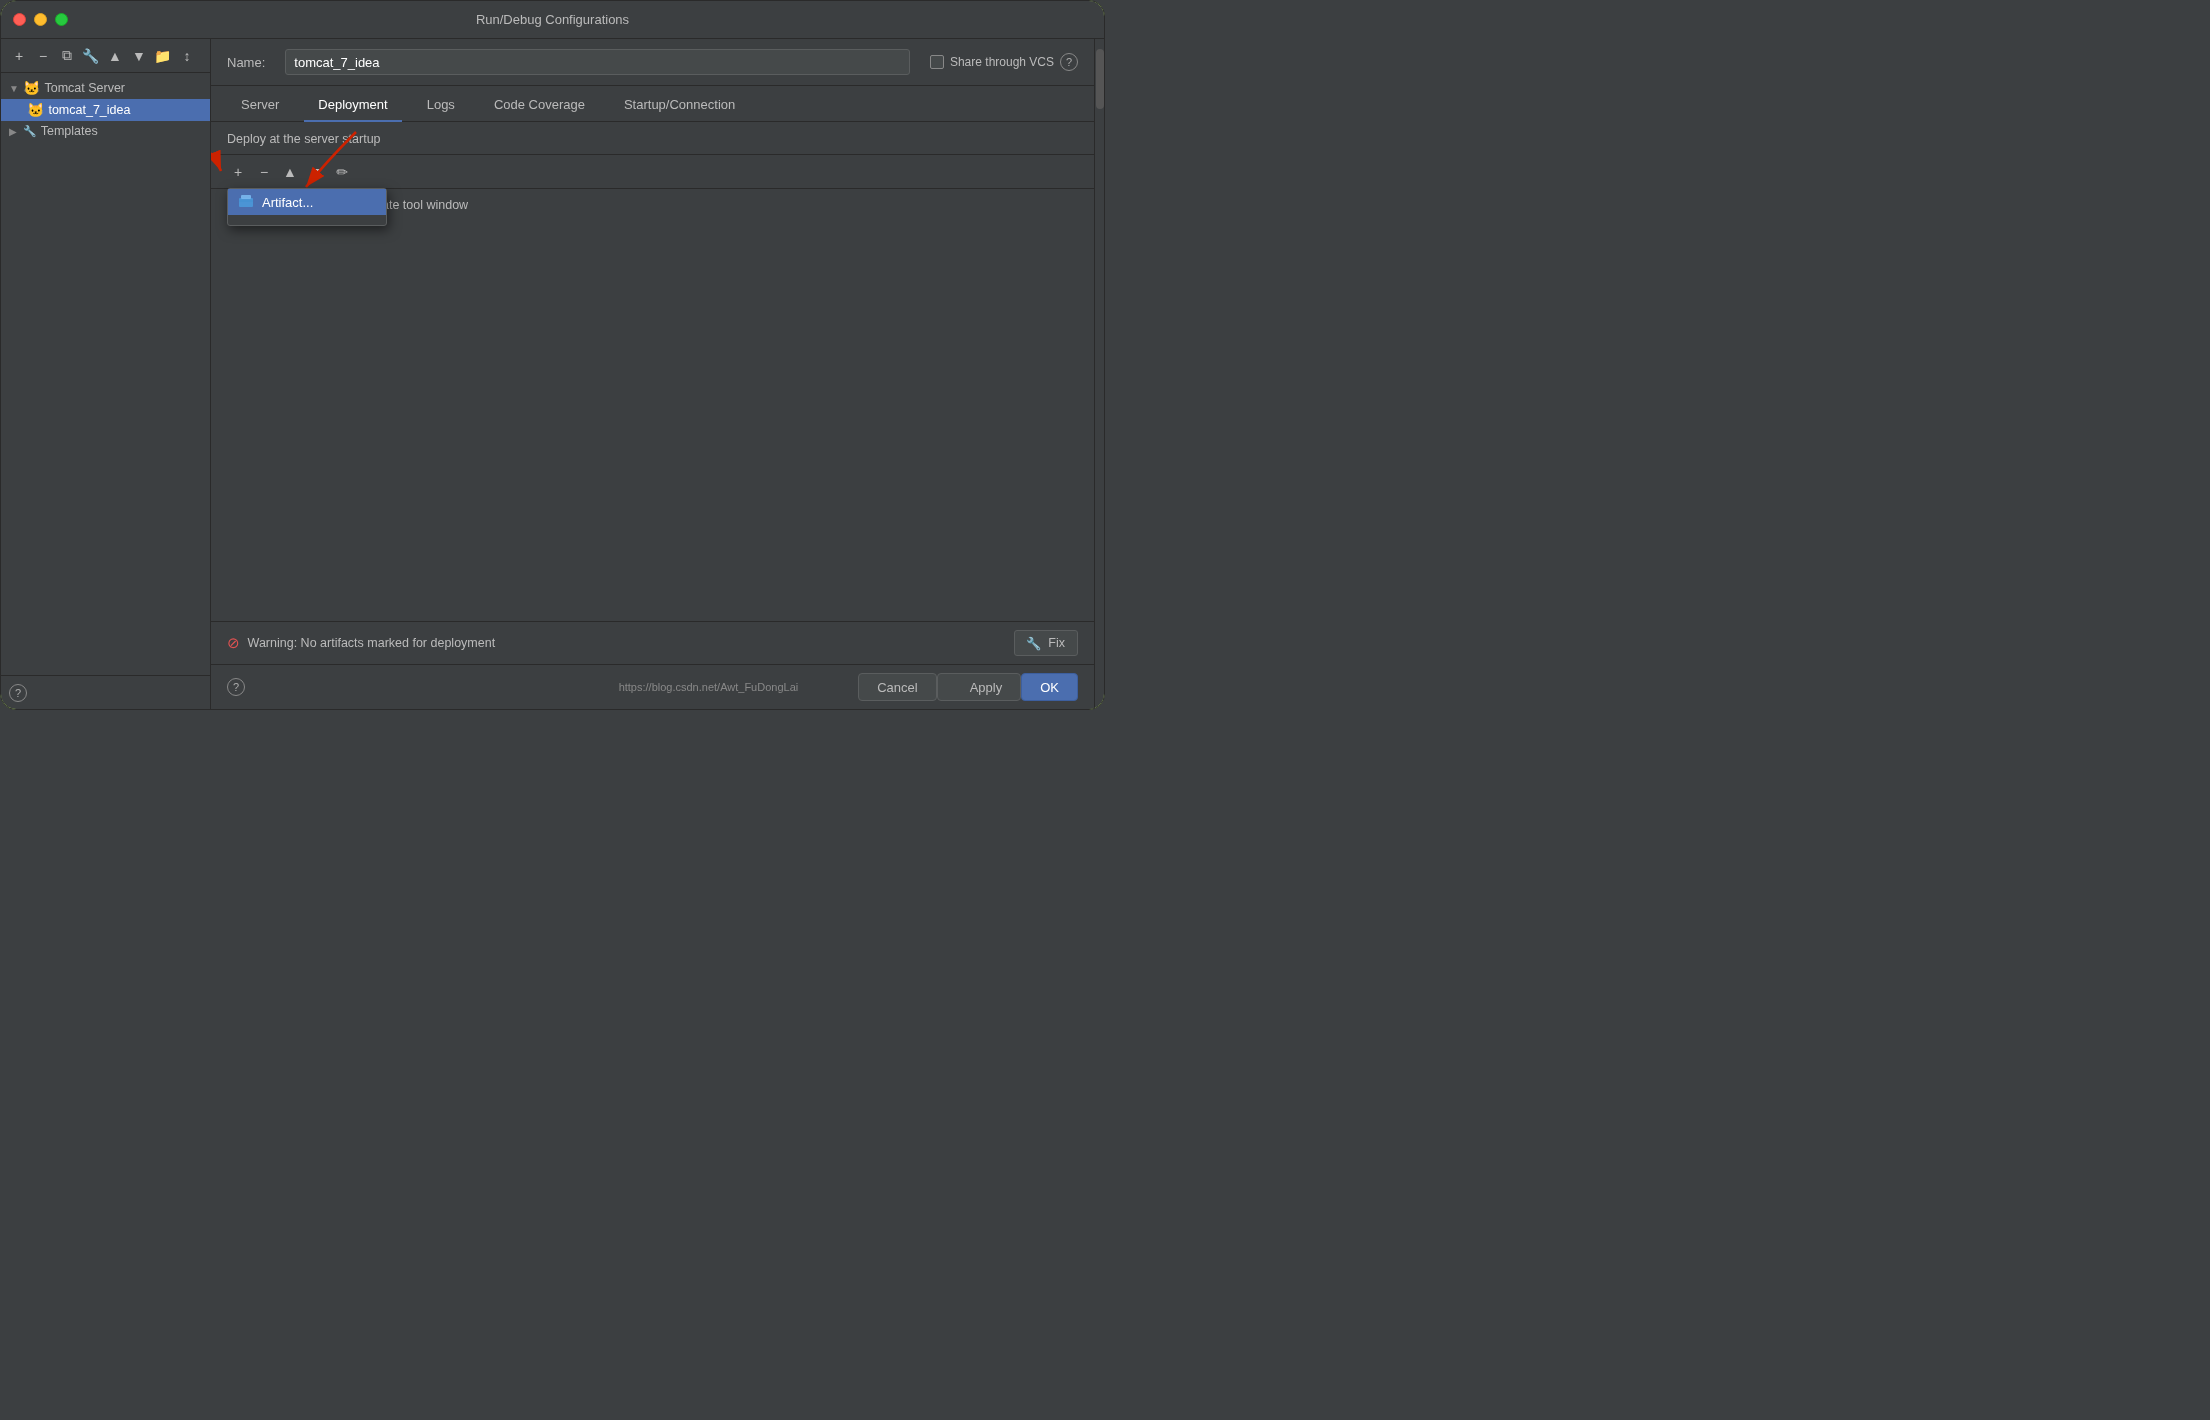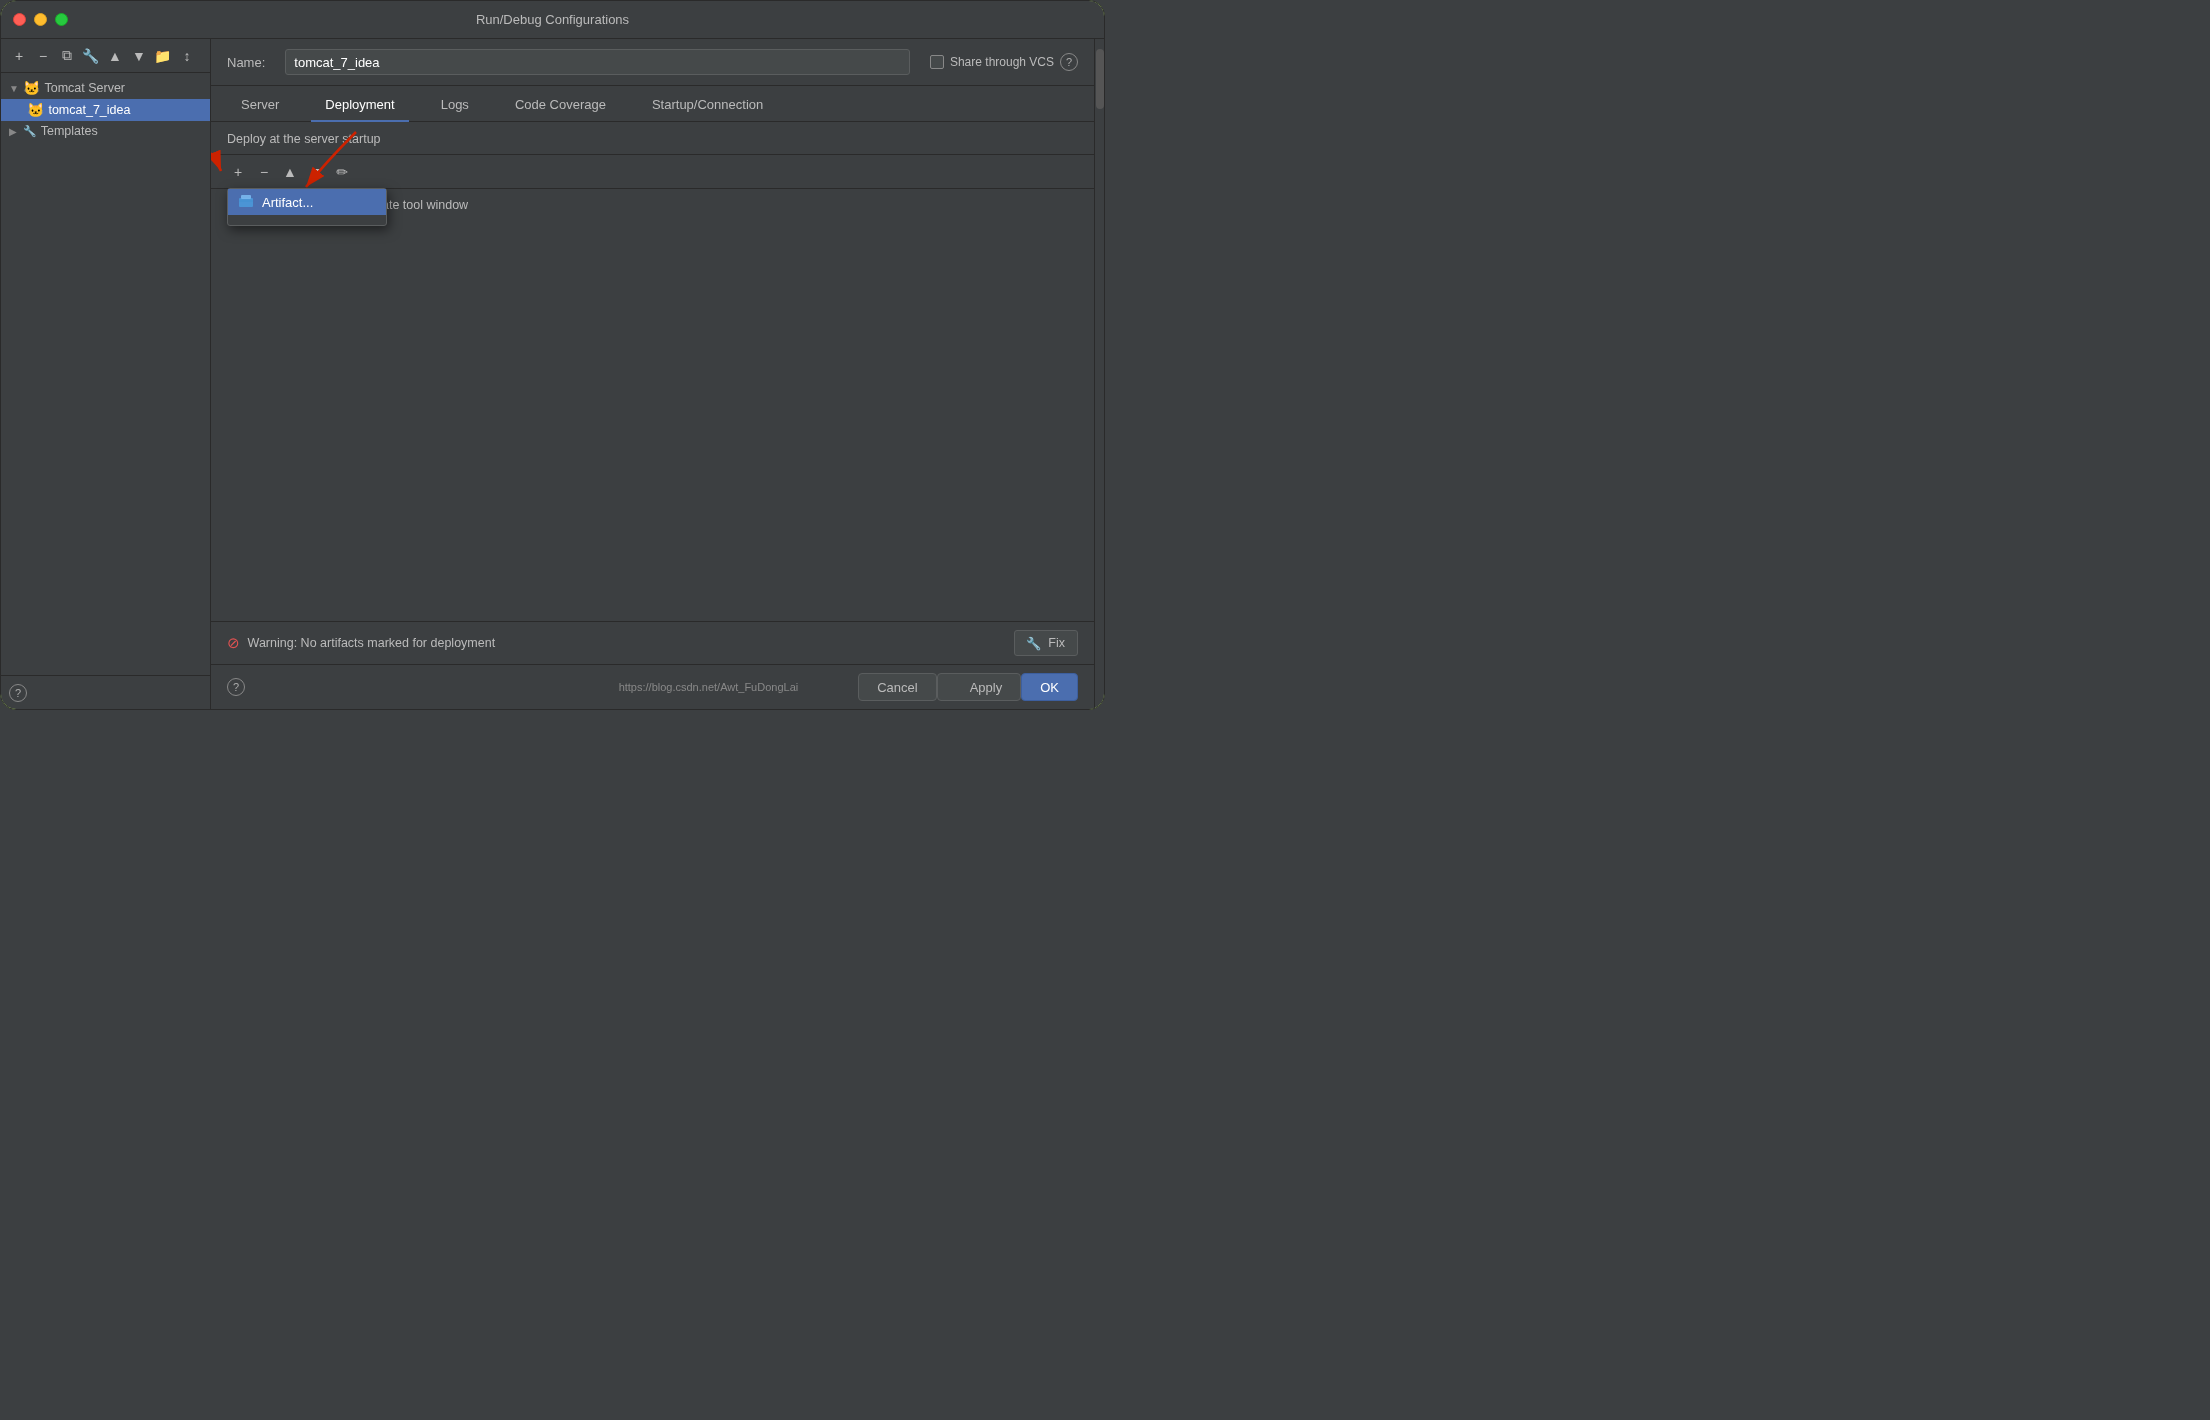--- a/index.html
+++ b/index.html
@@ -172,21 +172,21 @@
       cursor: pointer;
     }
     
     .tabs-bar {
       display: flex;
       align-items: flex-end;
       padding: 0 16px;
       border-bottom: 1px solid #2a2a2a;
       flex-shrink: 0;
       height: 36px;
-      gap: 18px;
+      gap: 11px;
     }
     .tab {
       padding: 6px 14px 8px 14px;
       cursor: pointer;
       color: #bbbbbb;
       font-size: 13px;
       border-bottom: 2px solid transparent;
       margin-bottom: -1px;
     }
     .tab.active {

